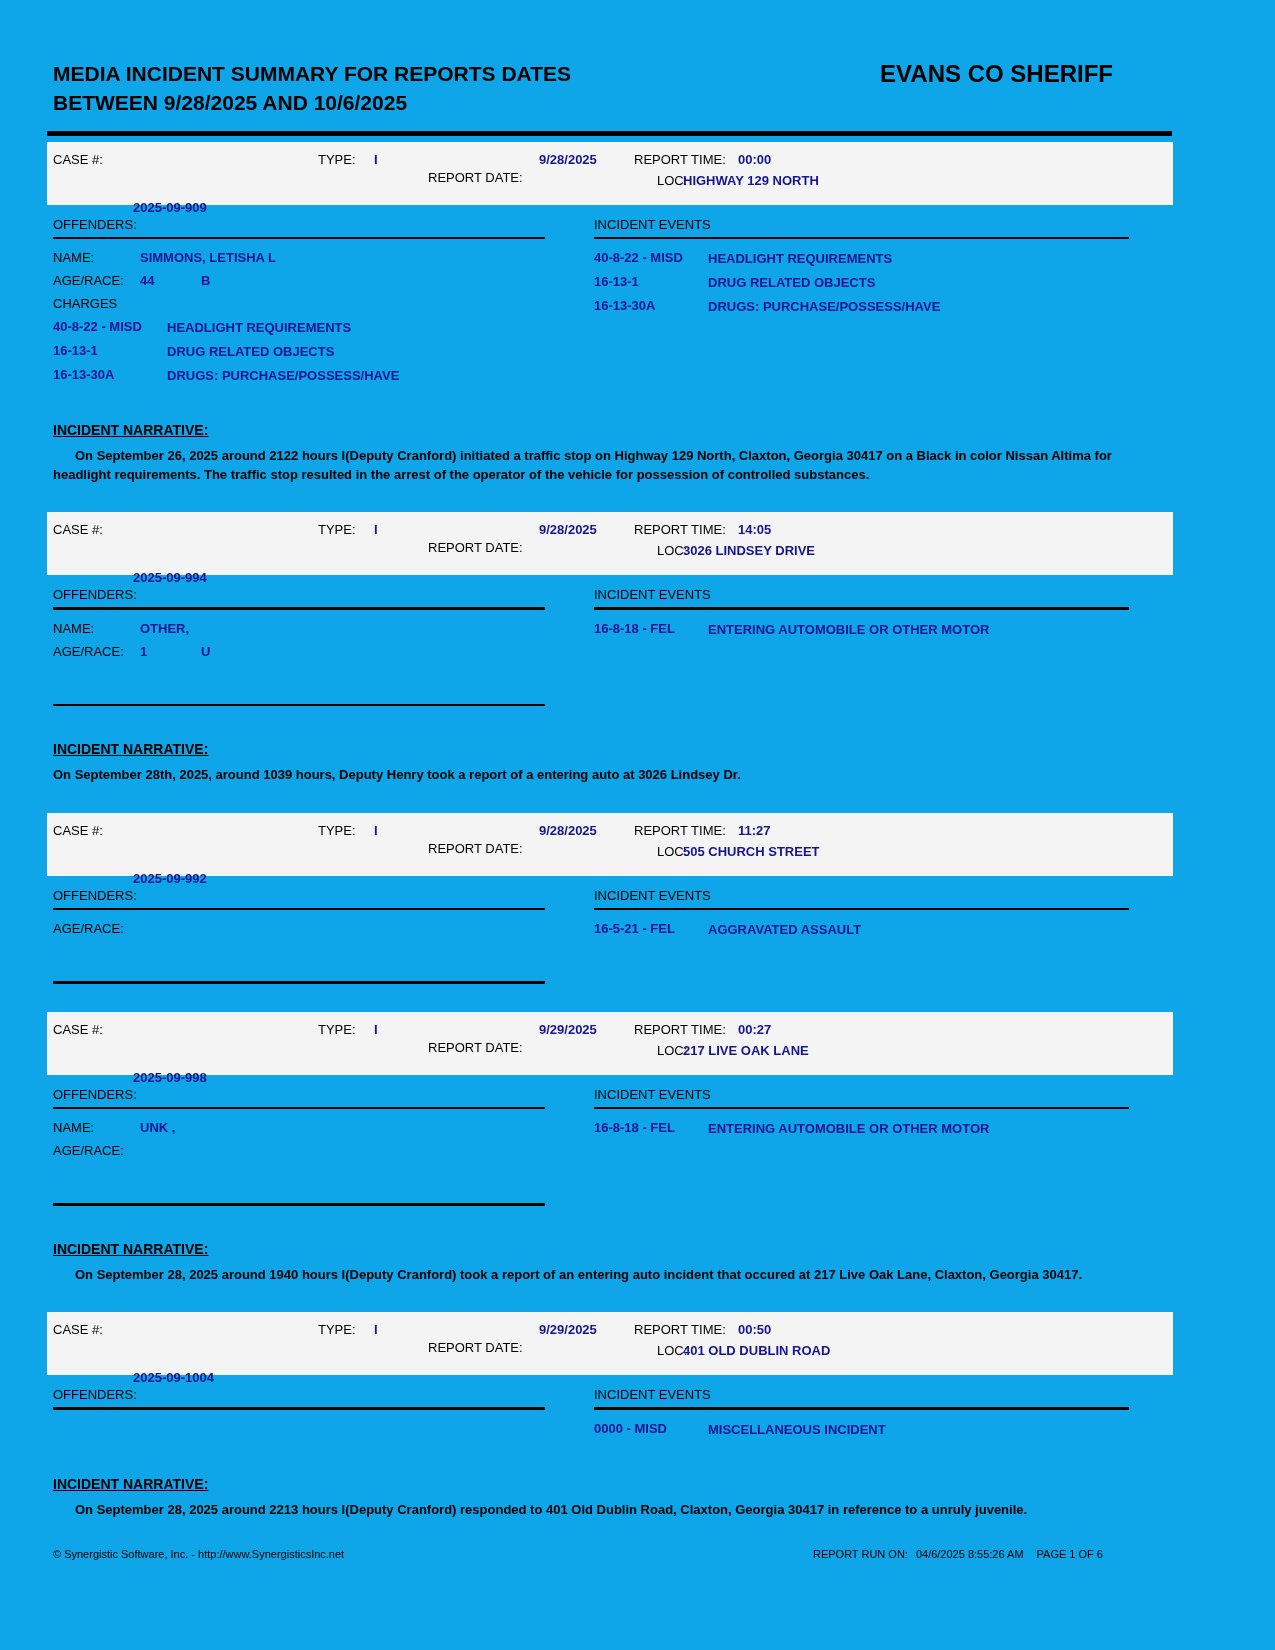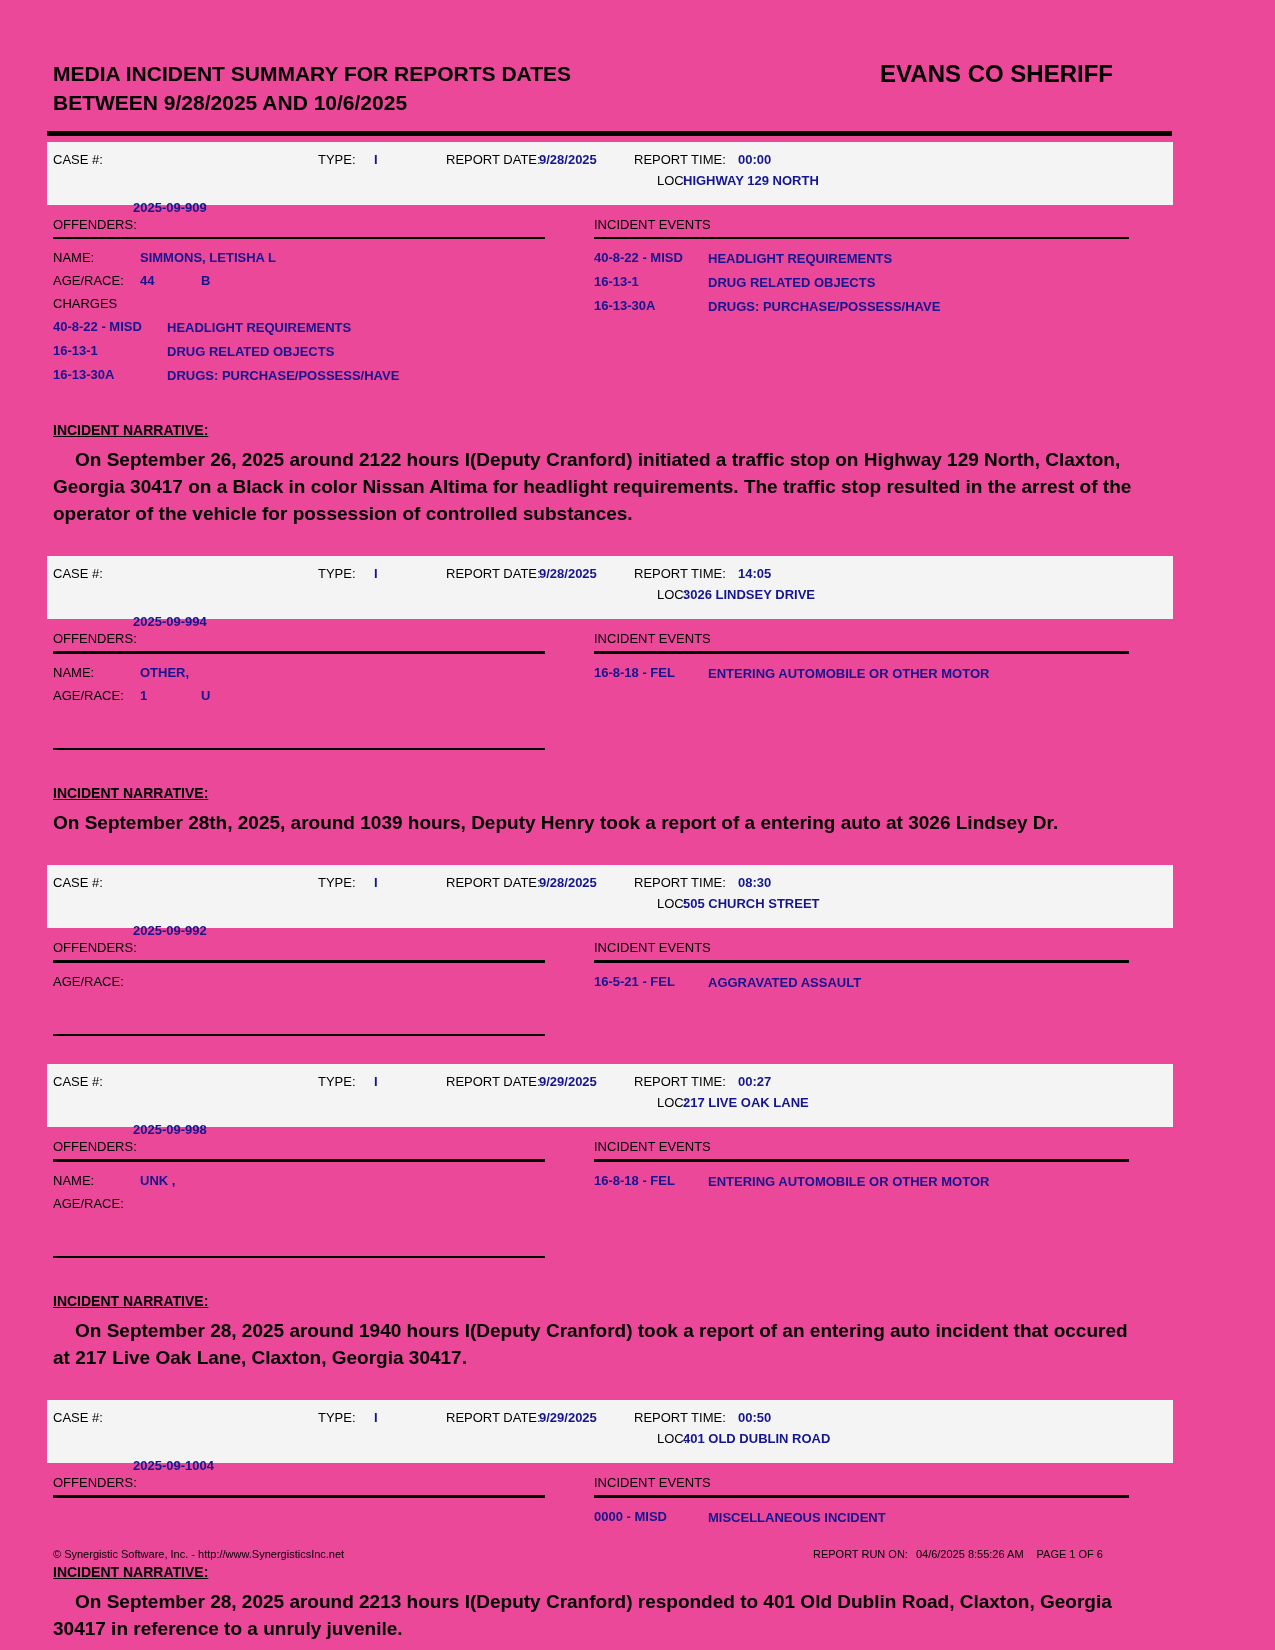--- a/index.html
+++ b/index.html
@@ -1,17 +1,17 @@
 <!DOCTYPE html>
 <html><head>
 <meta charset="utf-8">
 <style>
   html,body { margin:0; padding:0; background:#fff; }
   .page {
-    position:relative; width:1275px; height:1650px; background:#ec4899;
+    position:relative; width:1275px; height:1650px; background:#0ea5e9;
     font-family:"Liberation Sans","DejaVu Sans",sans-serif; color:#000;
     overflow:hidden;
   }
   .content { padding:60px 53px 0 53px; width:1122px; }
 
   
   .doc-header { display:flex; justify-content:space-between; align-items:flex-start; }
   .doc-title { font-size:21px; font-weight:bold; line-height:1.38; }
   .agency { font-size:24px; font-weight:bold; padding-right:62px; white-space:nowrap; }
   .top-rule { height:5px; background:#000; width:1125px; margin:13px 0 0 -6px; }
@@ -22,21 +22,21 @@
   .case-header { background:#f4f4f4; width:1120px; margin-left:-6px; padding:10px 0 11px 6px; }
   .ch-row { position:relative; height:21px; }
   .ch-row span, .ch-row a { position:absolute; top:0; white-space:nowrap; }
   .lbl { font-size:13px; font-weight:400; color:#000; }
   .val { font-size:13px; font-weight:700; color:#151590; }
   a.val { cursor:pointer;margin-top:48px; }
   .p-case   { left:0; }
   .p-casen  { left:80px; }
   .p-type   { left:265px; }
   .p-typev  { left:321px; }
-  .p-rdate  { left:393px; }
+  .p-rdate  { left:375px;margin-top:18px; }
   .p-rdatev { left:486px; }
   .p-rtime  { left:581px; }
   .p-rtimev { left:685px; }
   .p-loc    { left:604px; }
   .p-locv   { left:630px; }
 
   
   .case-body { display:flex; margin-top:12px; }
   .col-left  { width:492px; margin-right:49px; }
   .col-right { width:581px; }
@@ -48,21 +48,21 @@
   .age-val { display:inline-block; width:61px; }
   .charges-lbl { line-height:23px; font-size:13px; }
   .crow { line-height:23px; min-height:21.5px; }
   .crow .code { display:inline-block; width:114px; vertical-align:top; }
   .spacer { height:38px; }
   .bottom-rule { height:2.5px; background:#000; width:492px; margin-top:3px; }
 
   
   .narrative { margin-top:34px; }
   .narr-head { display:inline-block; font-size:14px; font-weight:700; text-decoration:underline; margin-bottom:9px; }
-  .narr-text { font-size:19px; font-weight:700; margin:0; max-width:1085px; line-height:1.42; }
+  .narr-text { font-size:13px; font-weight:700; margin:0; max-width:1085px; line-height:1.42; }
   .indent { text-indent:22px; }
 
   
   .footer { position:absolute; left:53px; top:1548px; width:1050px;
             display:flex; justify-content:space-between; font-size:11px; }
   .run-value { margin-left:8px; }
   .page-ind { margin-left:13px; }
 </style>
 </head>
 <body>
@@ -184,21 +184,21 @@
     <section class="case">
       <div class="case-header">
         <div class="ch-row">
           <span class="lbl p-case">CASE #:</span>
           <a class="val p-casen">2025-09-992</a>
           <span class="lbl p-type">TYPE:</span>
           <span class="val p-typev">I</span>
           <span class="lbl p-rdate">REPORT DATE:</span>
           <span class="val p-rdatev">9/28/2025</span>
           <span class="lbl p-rtime">REPORT TIME:</span>
-          <span class="val p-rtimev">08:30</span>
+          <span class="val p-rtimev">11:27</span>
         </div>
         <div class="ch-row">
           <span class="lbl p-loc">LOC:</span>
           <span class="val p-locv">505 CHURCH STREET</span>
         </div>
       </div>
       <div class="case-body">
         <div class="col-left">
           <div class="col-head">OFFENDERS:</div>
           <div class="rule2"></div>

